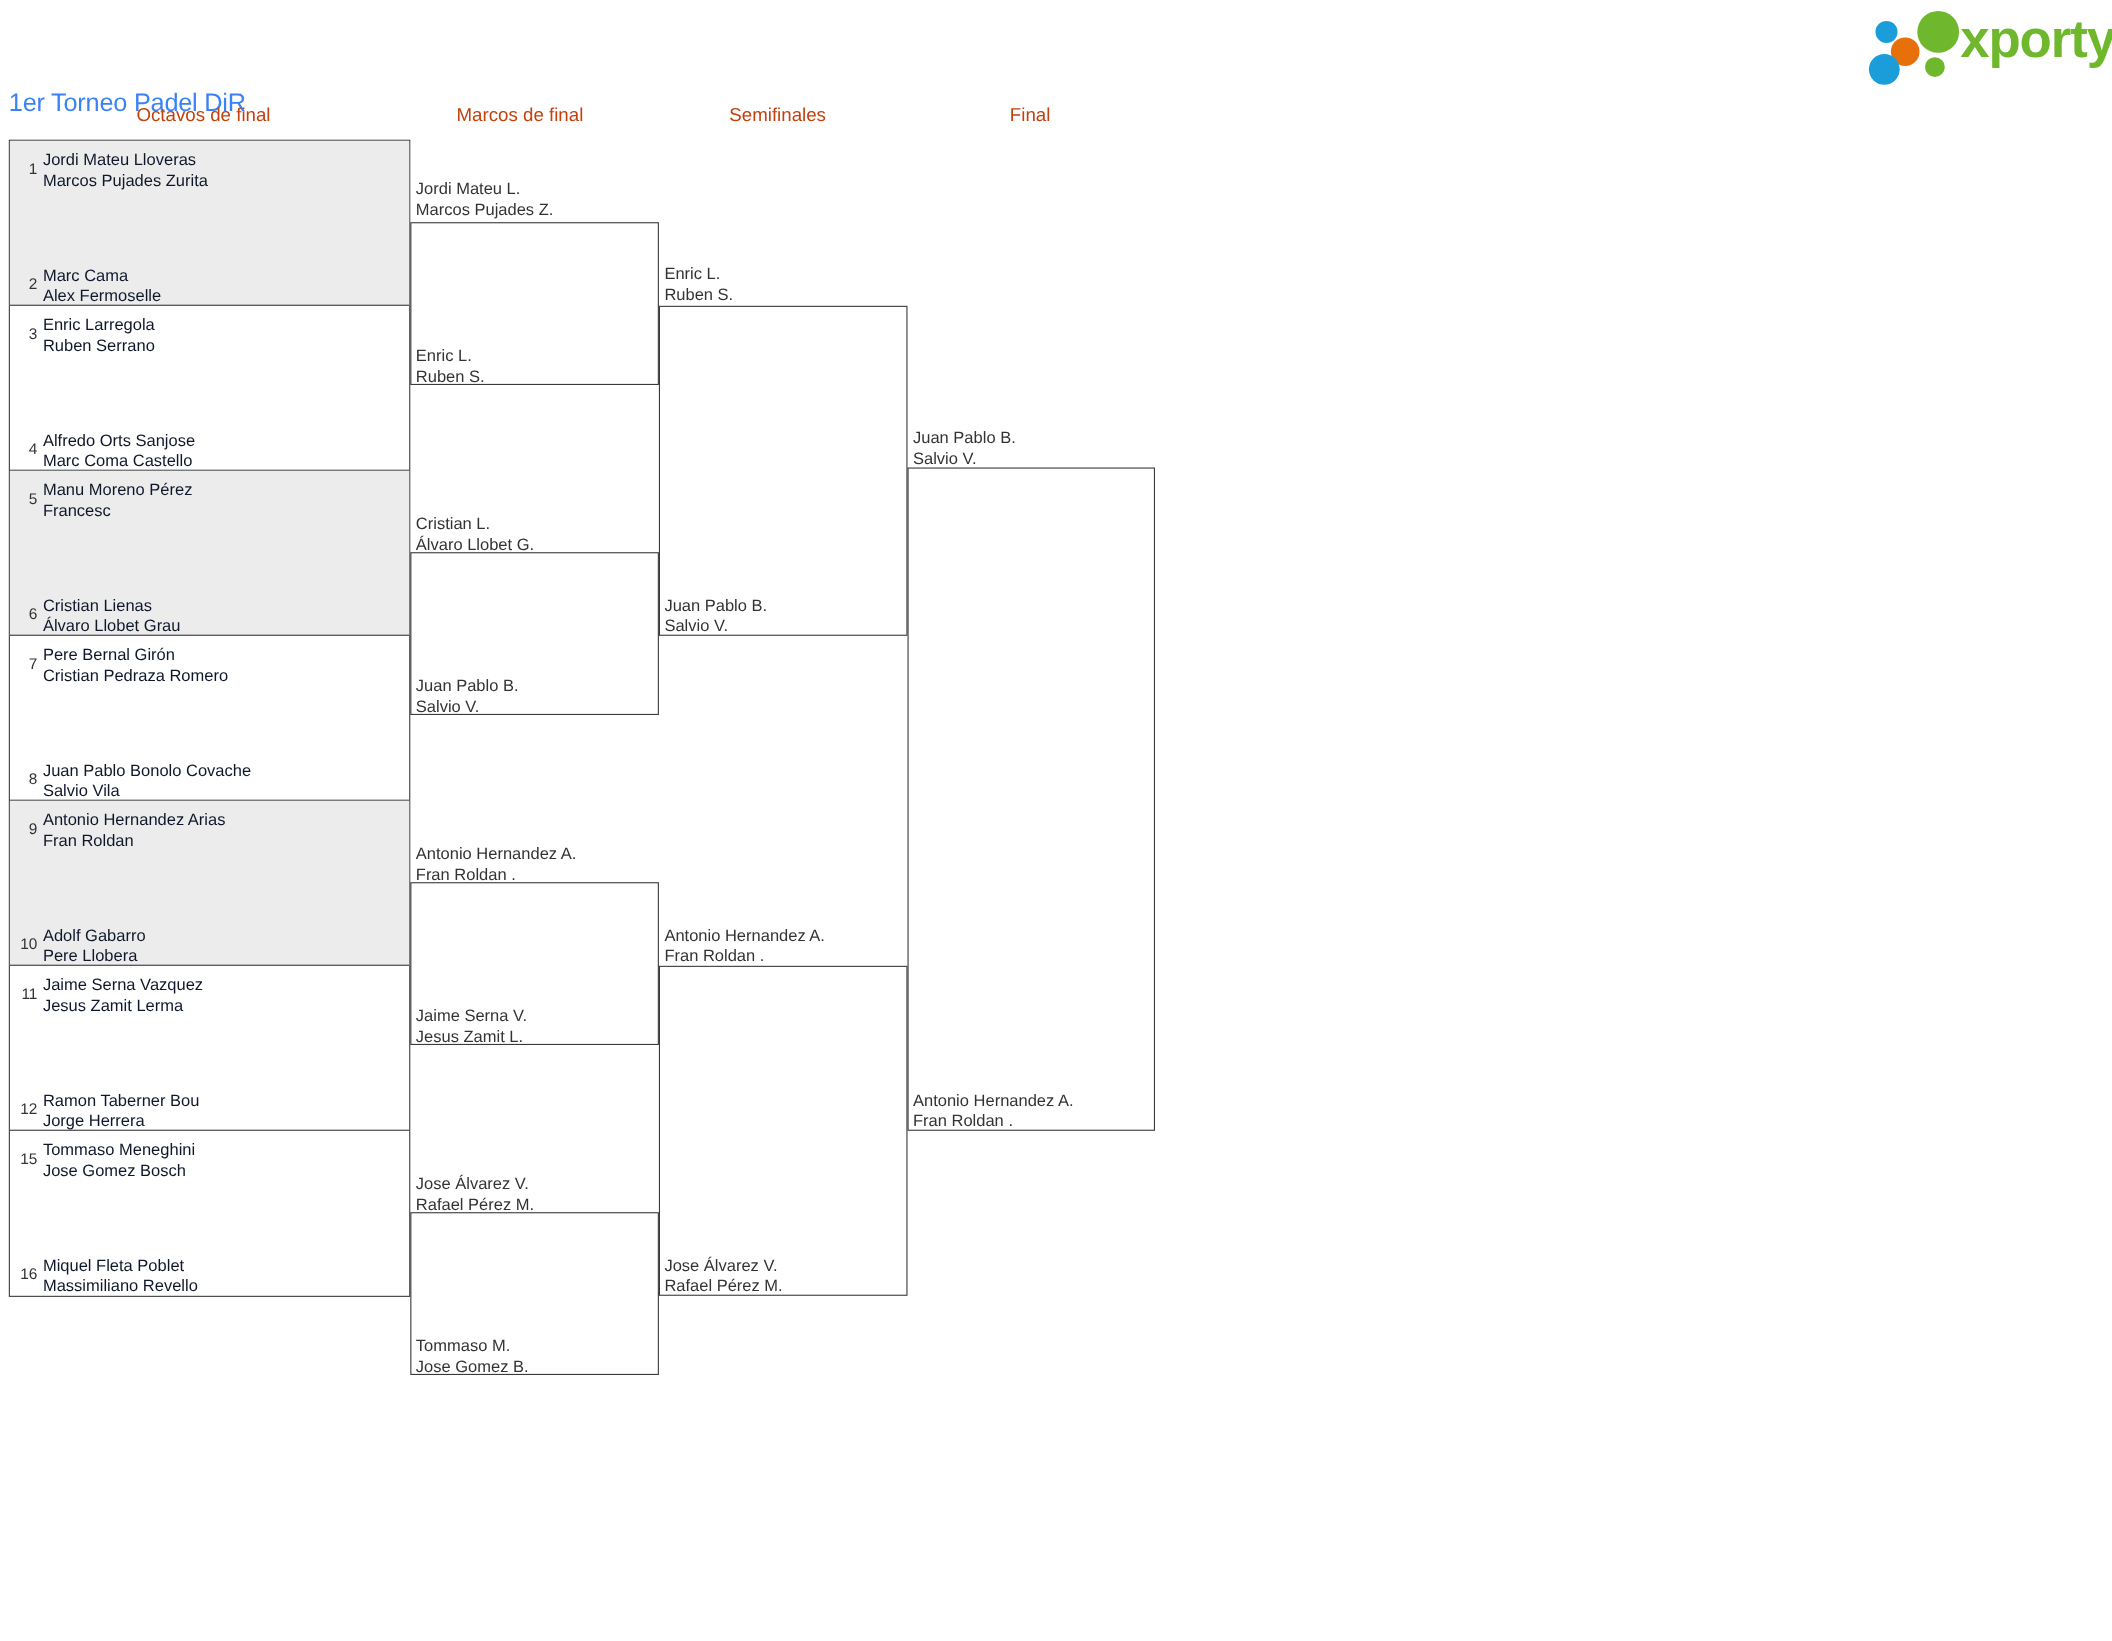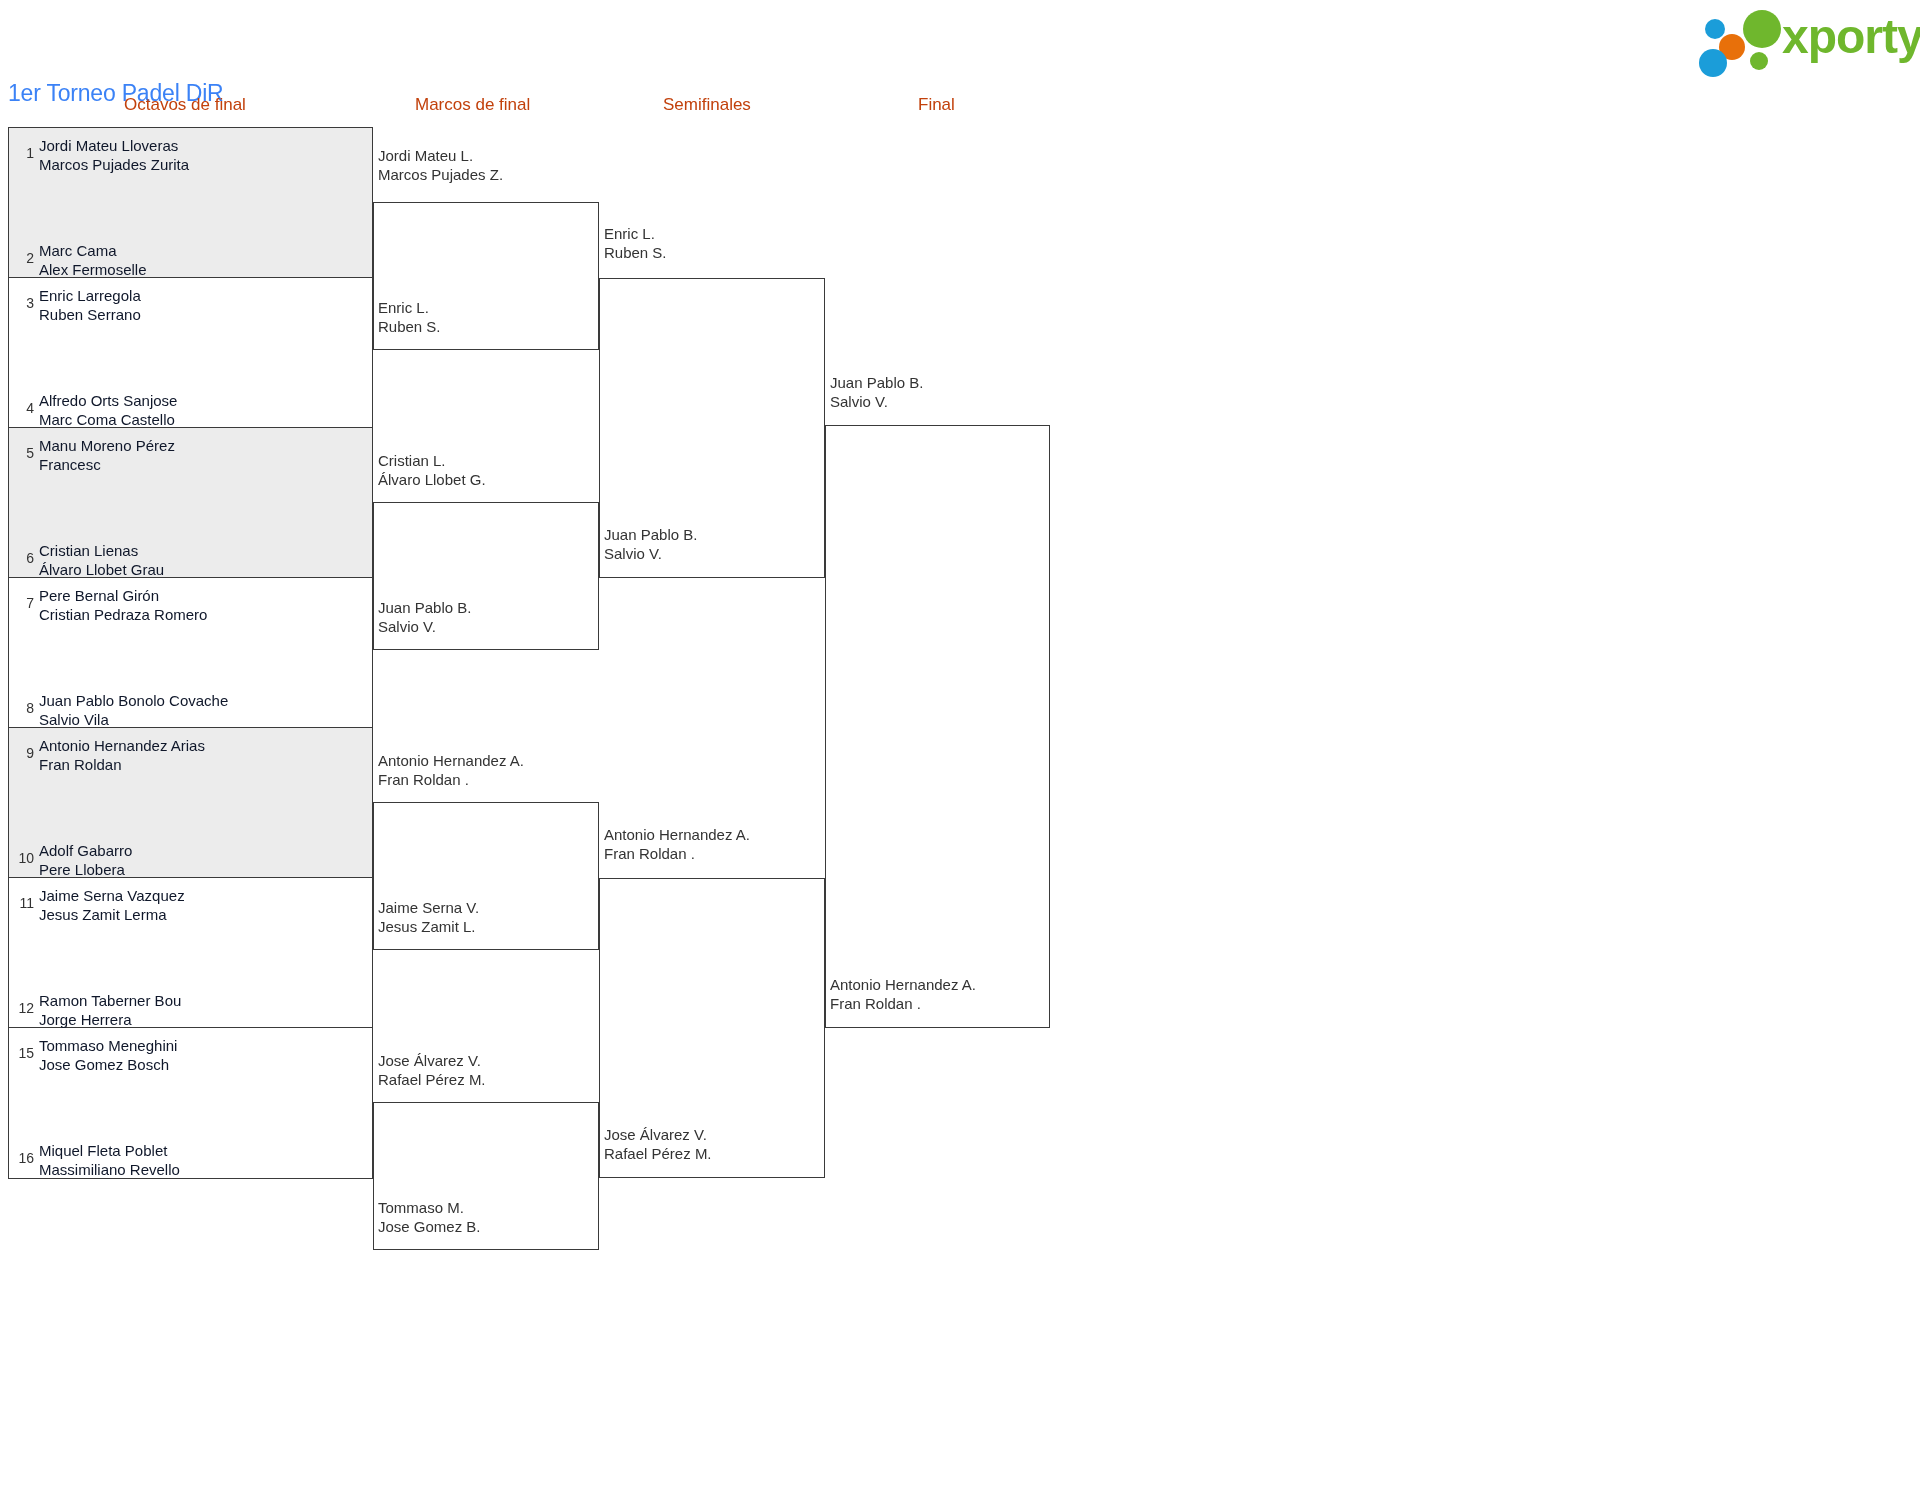--- a/index.html
+++ b/index.html
@@ -124,20 +124,21 @@
     border: 1px solid #3a3a3a;
     box-sizing: border-box;
     background: transparent;
   }
   .bracket-names {
     position: absolute;
     font-size: 15px;
     line-height: 19px;
     color: #333333;
     white-space: nowrap;
+    margin-top: 16px;
   }
   .nm { display: block; }
 </style>
 </head>
 <body>
 
 <div id="header">
   <div id="title-block">
     <span id="title-line-1">1er Torneo Padel DiR</span>
     <span id="title-line-2">Fase final. 2ª Masculí</span>

